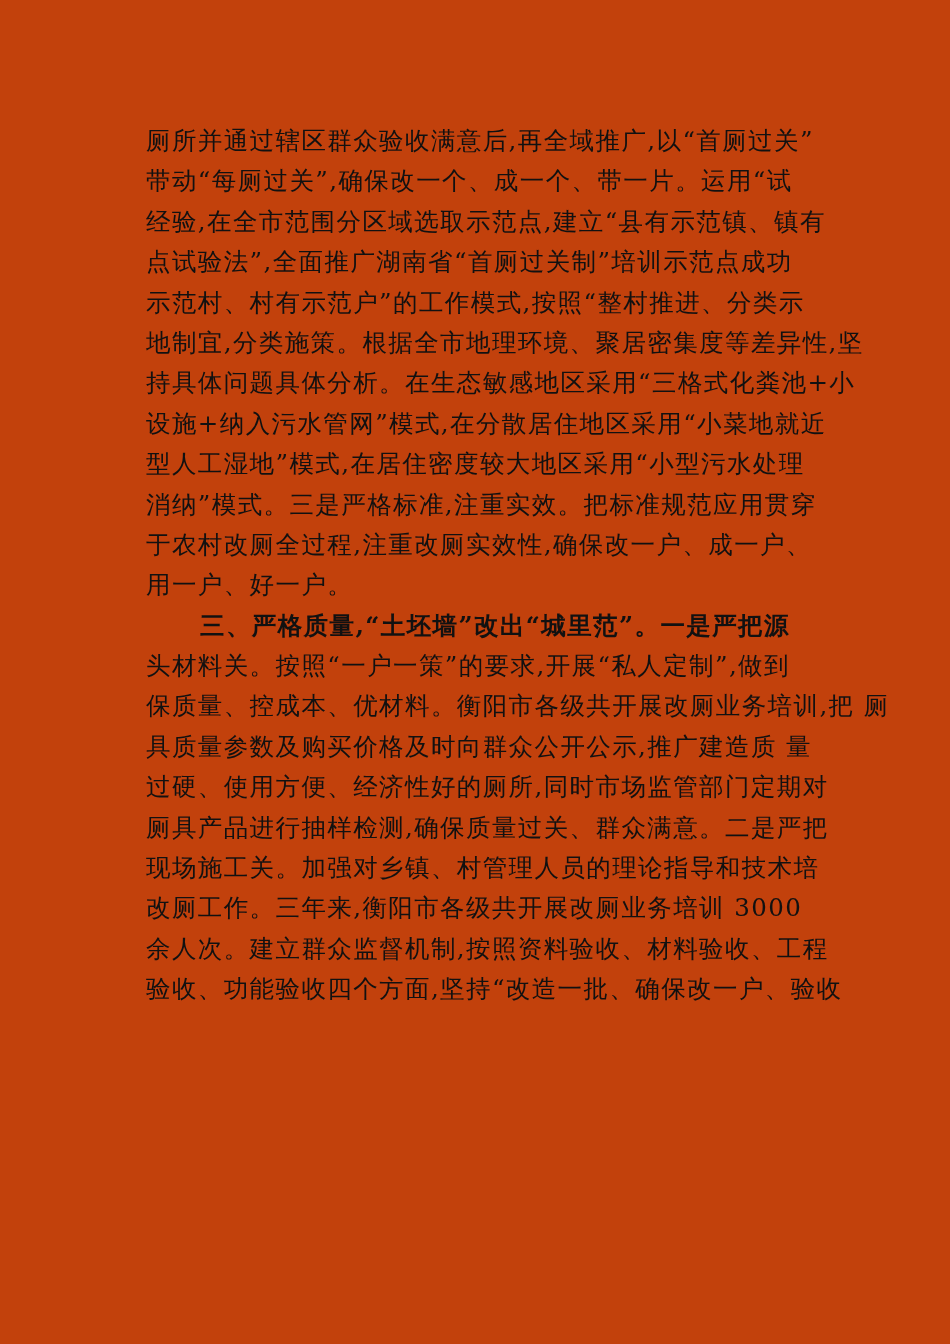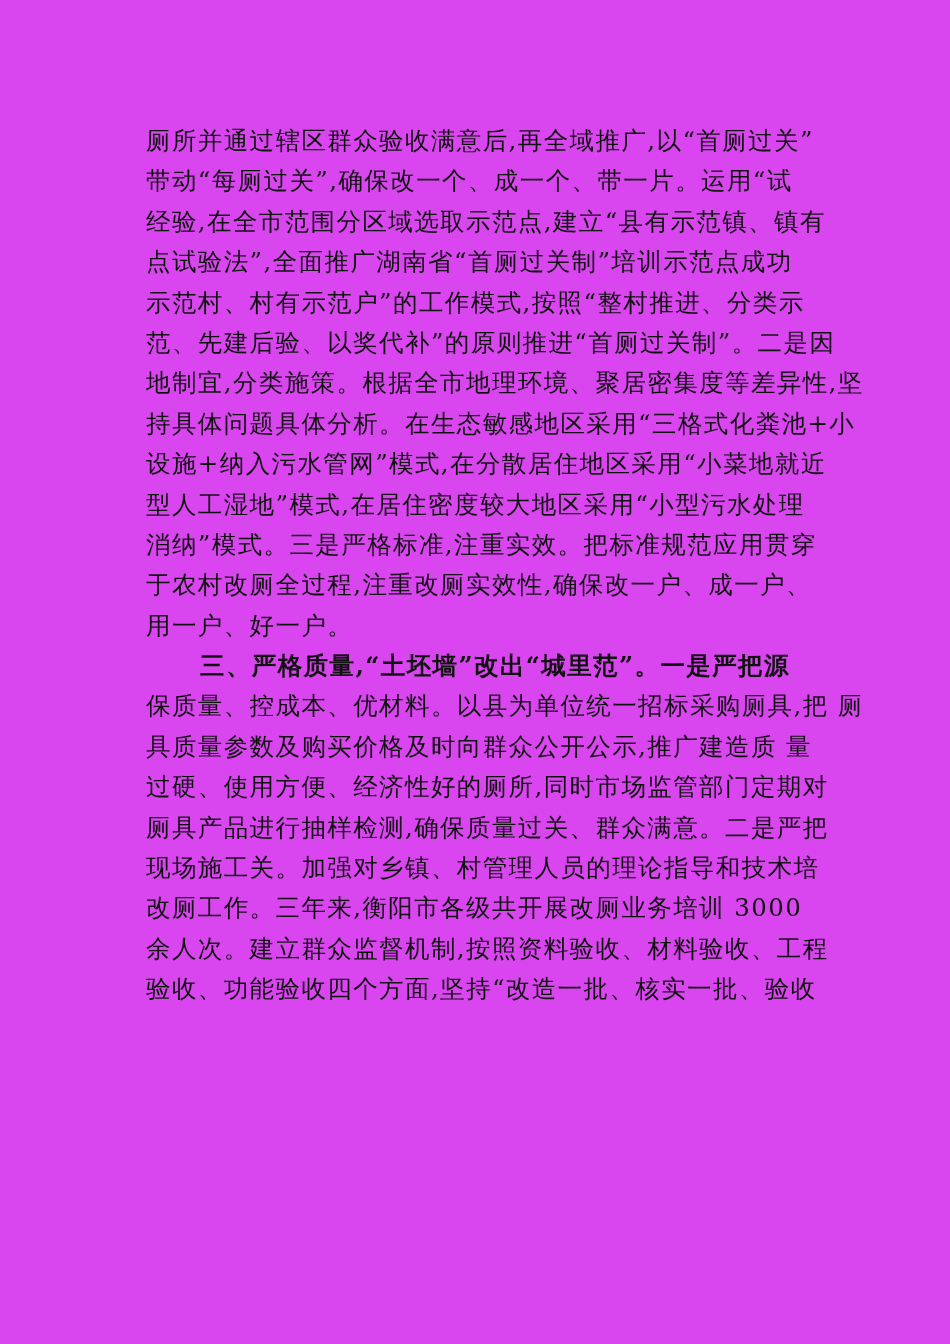--- a/index.html
+++ b/index.html
@@ -1,18 +1,18 @@
 <!DOCTYPE html>
 <html><head>
 <meta charset="utf-8">
 <style>
   html, body { margin: 0; padding: 0; background: #ffffff; }
   body { width: 950px; height: 1344px; position: relative; overflow: hidden; }
   .page {
-    position: absolute; left: 0; top: 0; width: 950px; height: 1344px; background: #d946ef;
+    position: absolute; left: 0; top: 0; width: 950px; height: 1344px; background: #c2410c;
   }
   .text-block {
     position: absolute; left: 146px; top: 121px; width: 670px;
     font-family: "DejaVu Serif", "Liberation Serif", serif;
     font-size: 24.5px; color: #111111;
   }
   .line {
     height: 40.4px; line-height: 40.4px; white-space: nowrap;
     letter-spacing: 1.4px;
   }
@@ -23,36 +23,36 @@
 
 <div class="page">
   <div class="text-block">
 
     <div>
       <div class="line">厕所并通过辖区群众验收满意后,再全域推广,以“首厕过关”</div>
       <div class="line">带动“每厕过关”,确保改一个、成一个、带一片。运用“试</div>
       <div class="line">经验,在全市范围分区域选取示范点,建立“县有示范镇、镇有</div>
       <div class="line">点试验法”,全面推广湖南省“首厕过关制”培训示范点成功</div>
       <div class="line">示范村、村有示范户”的工作模式,按照“整村推进、分类示</div>
-      <div class="line">范、先建后验、以奖代补”的原则推进“首厕过关制”。二是因</div>
       <div class="line">地制宜,分类施策。根据全市地理环境、聚居密集度等差异性,坚</div>
       <div class="line">持具体问题具体分析。在生态敏感地区采用“三格式化粪池+小</div>
       <div class="line">设施+纳入污水管网”模式,在分散居住地区采用“小菜地就近</div>
       <div class="line">型人工湿地”模式,在居住密度较大地区采用“小型污水处理</div>
       <div class="line">消纳”模式。三是严格标准,注重实效。把标准规范应用贯穿</div>
       <div class="line">于农村改厕全过程,注重改厕实效性,确保改一户、成一户、</div>
       <div class="line">用一户、好一户。</div>
     </div>
 
     <div>
       <div class="line indent">三、严格质量,“土坯墙”改出“城里范”。一是严把源</div>
-      <div class="line">保质量、控成本、优材料。以县为单位统一招标采购厕具,把  厕</div>
+      <div class="line">头材料关。按照“一户一策”的要求,开展“私人定制”,做到</div>
+      <div class="line">保质量、控成本、优材料。衡阳市各级共开展改厕业务培训,把  厕</div>
       <div class="line">具质量参数及购买价格及时向群众公开公示,推广建造质  量</div>
       <div class="line">过硬、使用方便、经济性好的厕所,同时市场监管部门定期对</div>
       <div class="line">厕具产品进行抽样检测,确保质量过关、群众满意。二是严把</div>
       <div class="line">现场施工关。加强对乡镇、村管理人员的理论指导和技术培</div>
       <div class="line">改厕工作。三年来,衡阳市各级共开展改厕业务培训  3000</div>
       <div class="line">余人次。建立群众监督机制,按照资料验收、材料验收、工程</div>
-      <div class="line">验收、功能验收四个方面,坚持“改造一批、核实一批、验收</div>
+      <div class="line">验收、功能验收四个方面,坚持“改造一批、确保改一户、验收</div>
     </div>
 
   </div>
 </div>
 
 </body></html>

